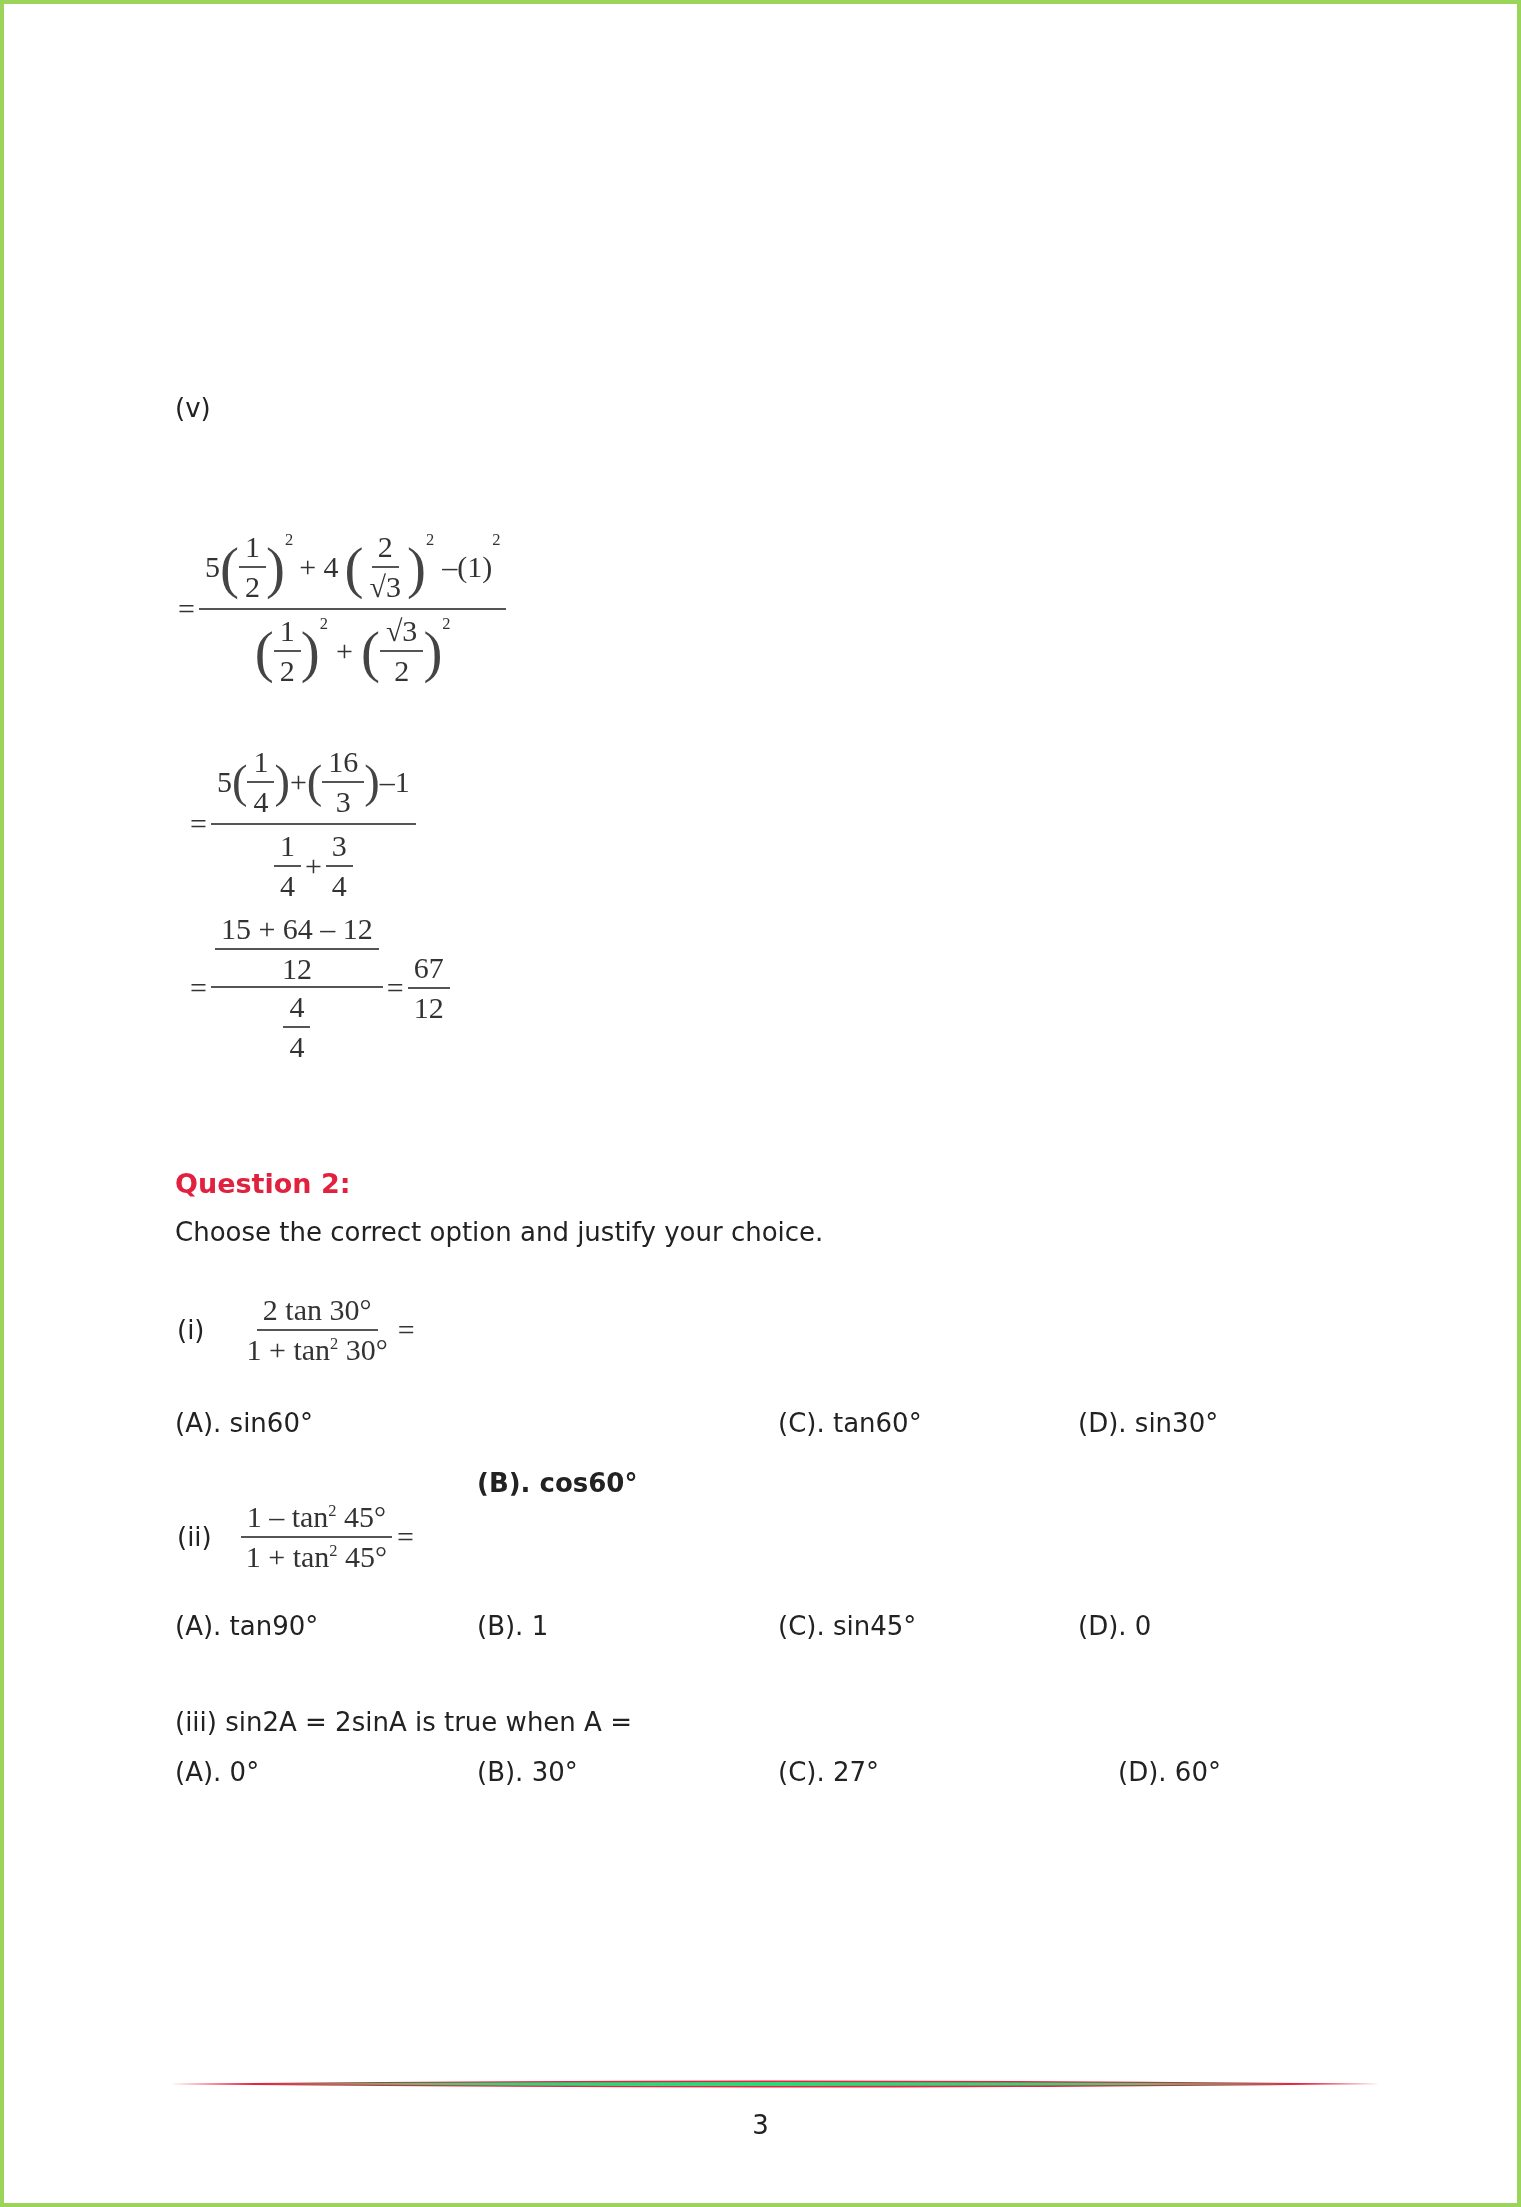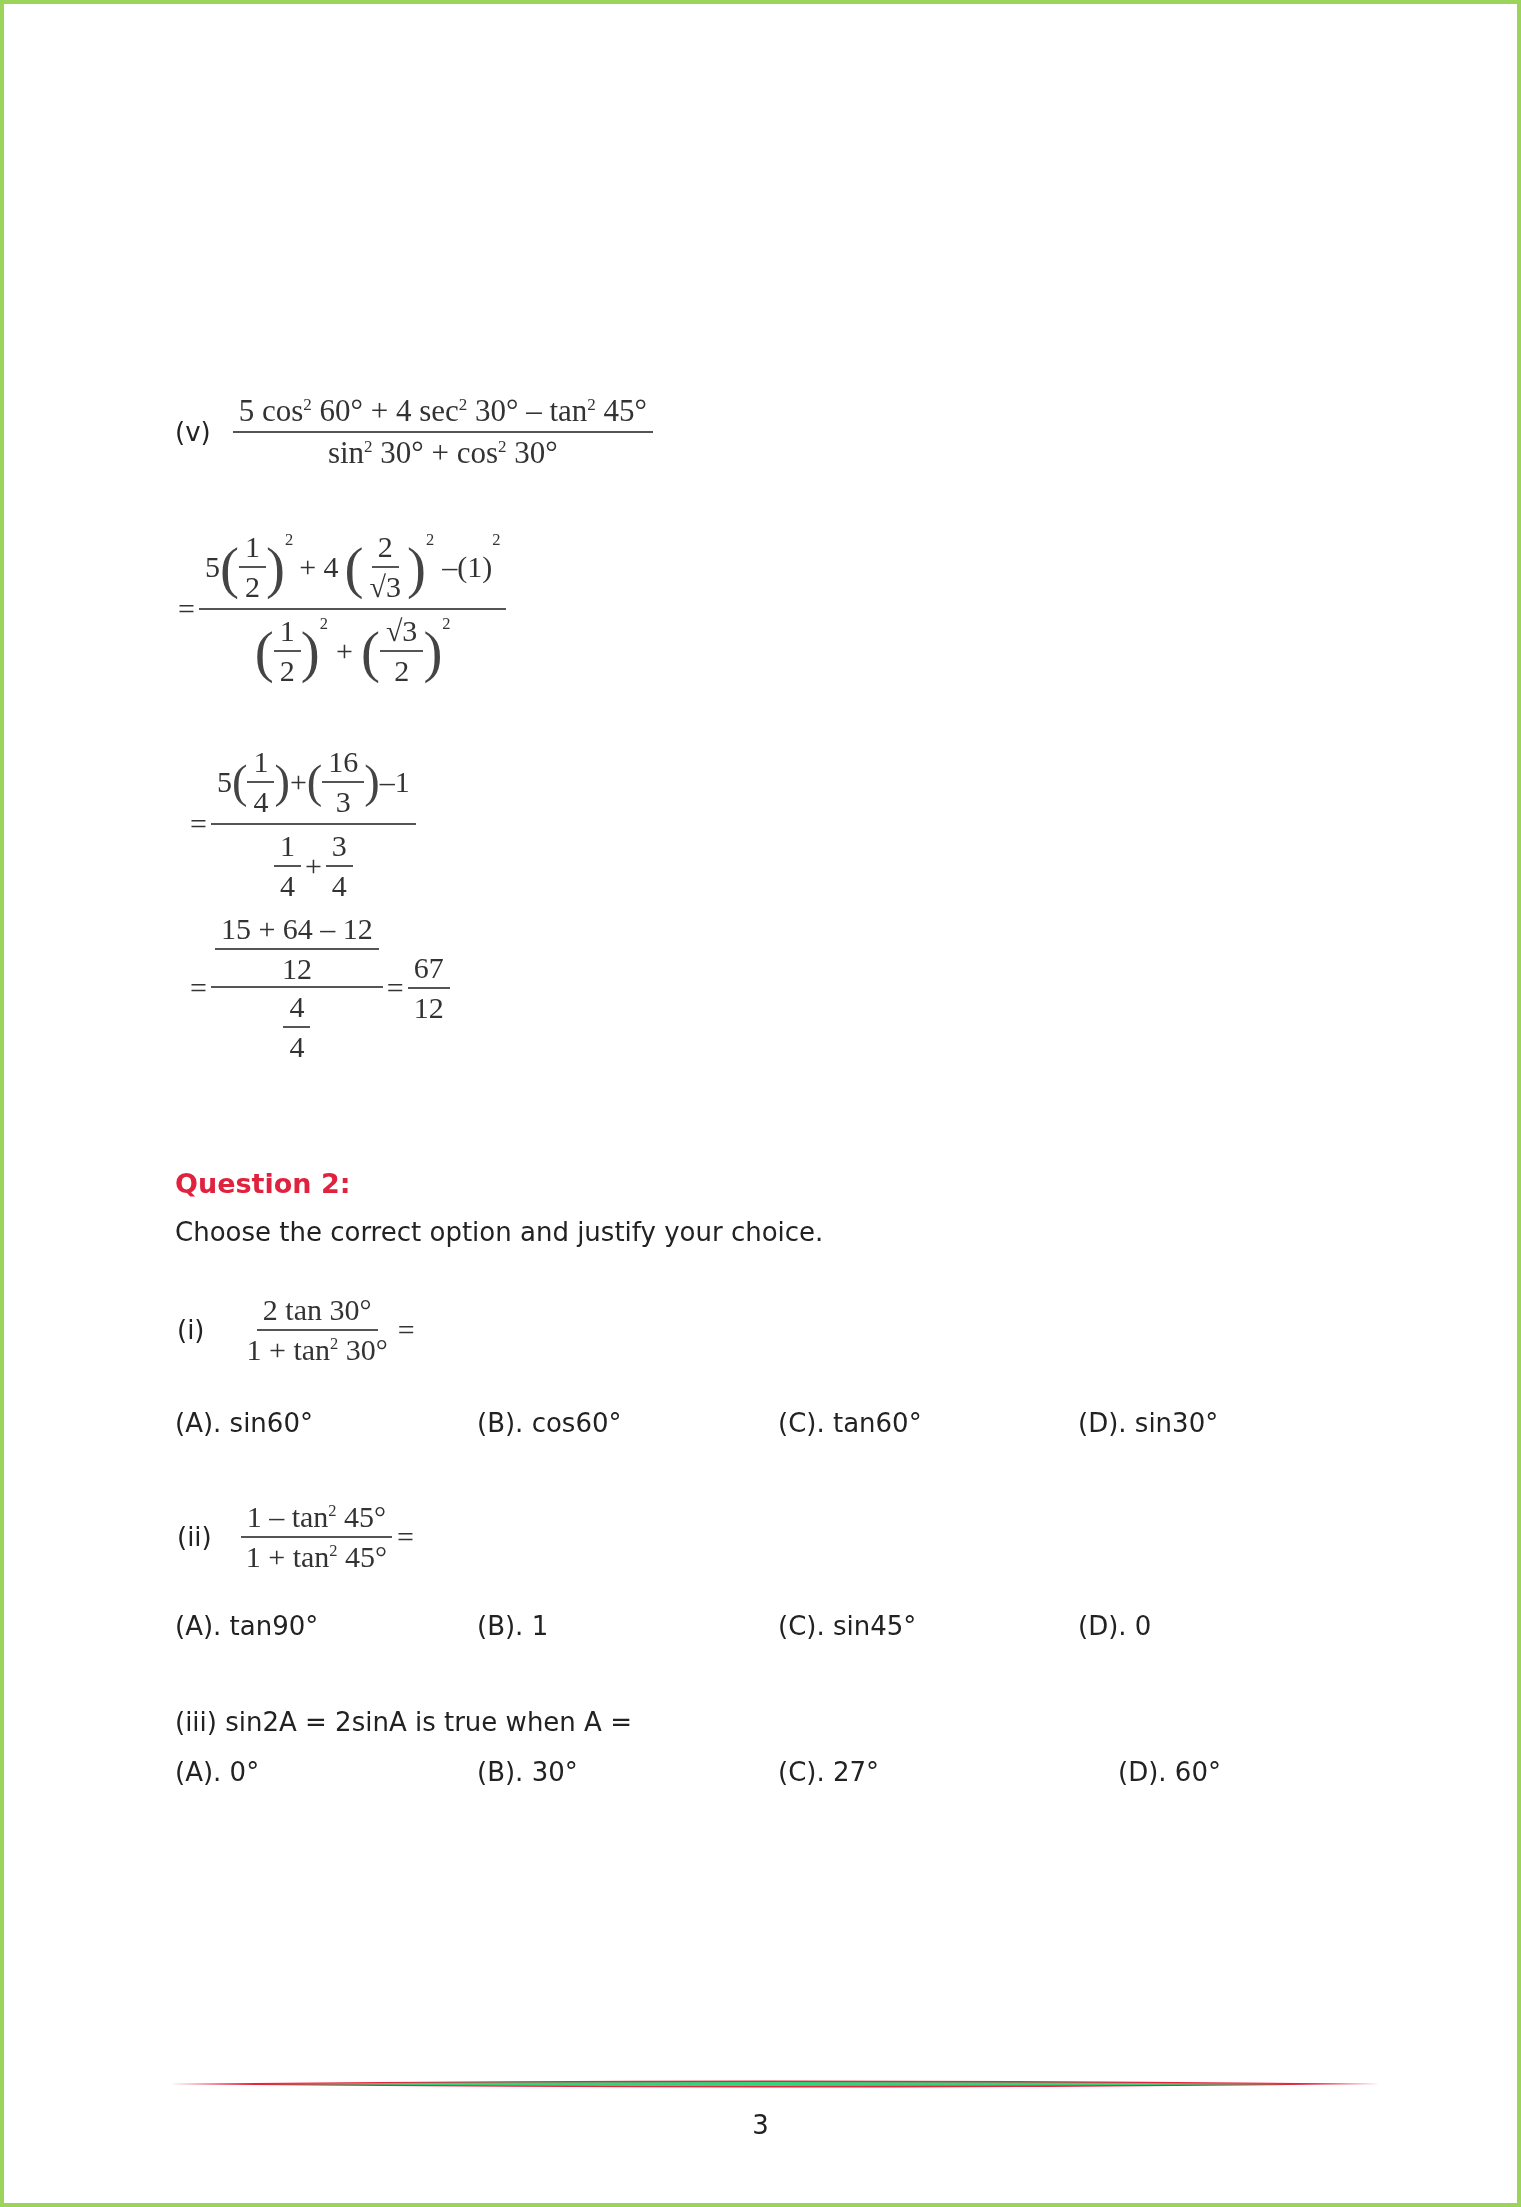--- a/index.html
+++ b/index.html
@@ -33,28 +33,20 @@
   }
   .page-number { position:absolute; left:0; width:1521px; text-align:center; top:2110px; font-size:26px; color:#222; }
 </style>
 </head>
 <body>
 
 <div class="page-border"></div>
 
 <div class="abs row" style="left:175px; top:393px;">
   <span class="label" style="margin-right:22px;">(v)</span>
-  <span class="frac serif big">
-    <span class="num">
-      <span>5 cos</span><sup>2</sup><span> 60° + 4 sec</span><sup>2</sup><span> 30° – tan</span><sup>2</sup><span> 45°</span>
-    </span>
-    <span class="den">
-      <span>sin</span><sup>2</sup><span> 30° + cos</span><sup>2</sup><span> 30°</span>
-    </span>
-  </span>
 </div>
 
 <div class="abs row serif" style="left:178px; top:530px;">
   <span class="eq">=</span>
   <span class="frac med">
     <span class="num row" style="padding-bottom:4px;">
       <span>5</span>
       <span class="paren">(</span>
       <span class="frac">
           <span class="num">1</span>
@@ -155,21 +147,21 @@
 
 <div class="abs row" style="left:177px; top:1293px;">
   <span class="label" style="margin-right:36px;">(i)</span>
   <span class="frac serif med">
     <span class="num">2 tan 30°</span>
     <span class="den"><span>1 + tan</span><sup>2</sup><span> 30°</span></span>
   </span>
   <span class="serif med" style="margin-left:4px;">=</span>
 </div>
 <div class="opt" style="left:175px; top:1408px;">(A). sin60°</div>
-<div class="opt" style="left:477px; top:1408px;">(B). cos60°</div>
+<div class="opt" style="left:477px; top:1468px;font-weight:bold;">(B). cos60°</div>
 <div class="opt" style="left:778px; top:1408px;">(C). tan60°</div>
 <div class="opt" style="left:1078px; top:1408px;">(D). sin30°</div>
 
 <div class="abs row" style="left:177px; top:1500px;">
   <span class="label" style="margin-right:28px;">(ii)</span>
   <span class="frac serif med">
     <span class="num"><span>1 – tan</span><sup>2</sup><span> 45°</span></span>
     <span class="den"><span>1 + tan</span><sup>2</sup><span> 45°</span></span>
   </span>
   <span class="serif med" style="margin-left:4px;">=</span>

